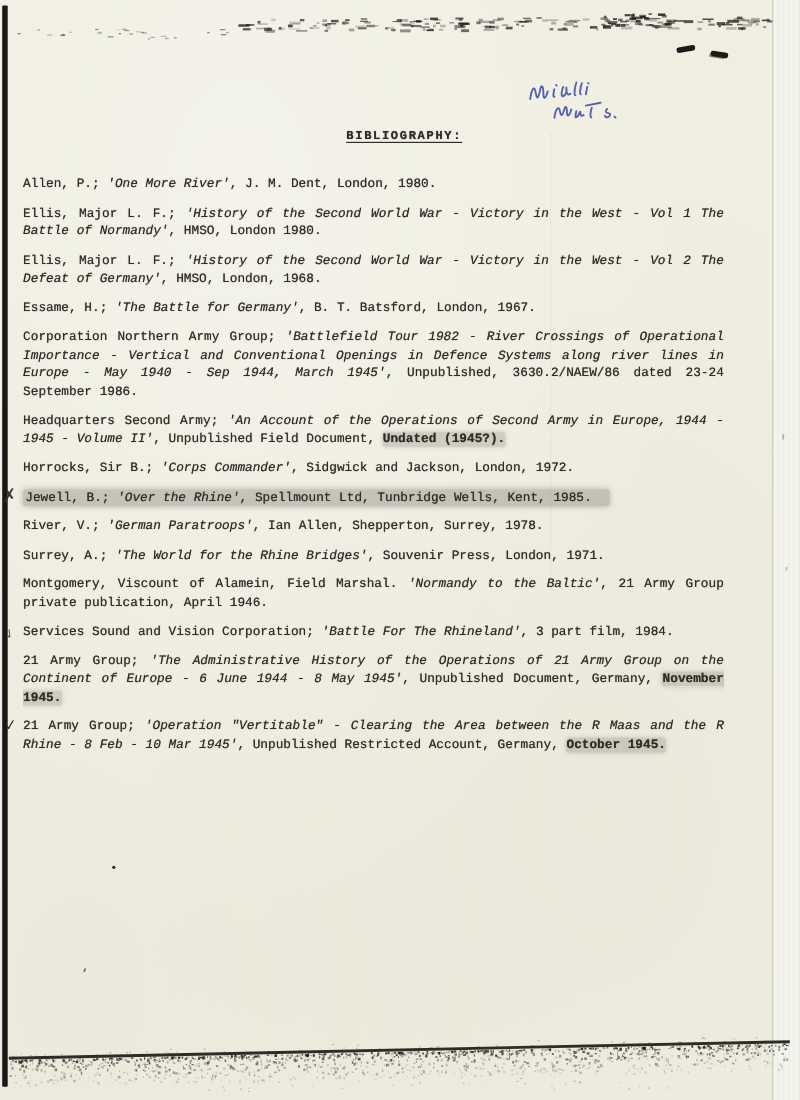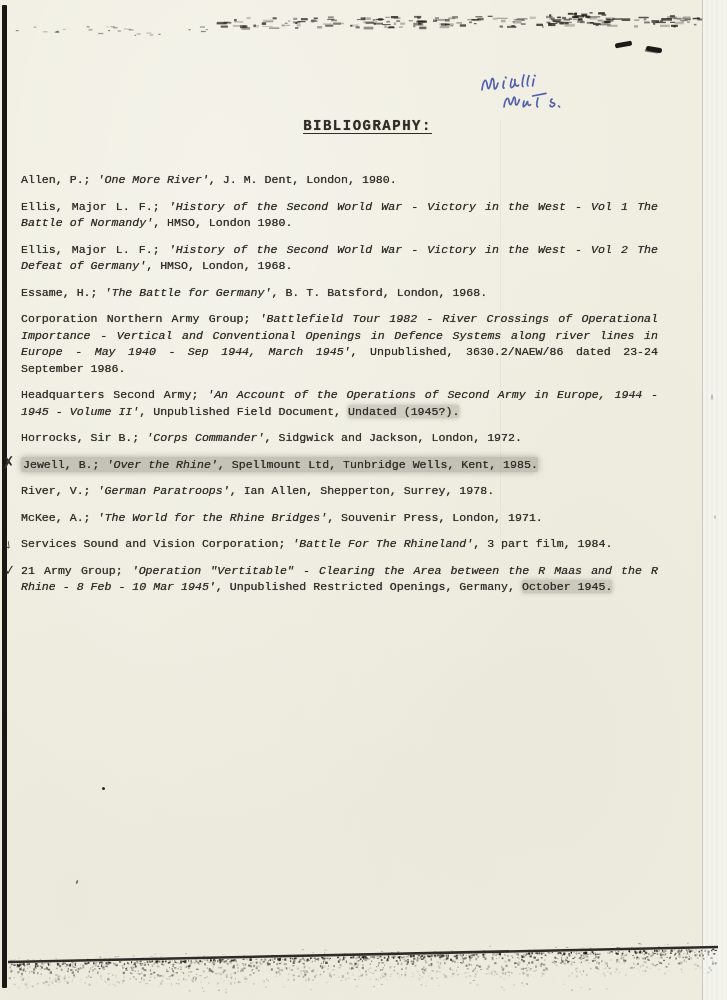--- a/index.html
+++ b/index.html
@@ -12,32 +12,32 @@
       #f0eee1;
     font-family:"Liberation Mono","DejaVu Sans Mono",monospace;
   }
   .left-edge-bar{position:absolute;left:2px;top:5px;width:5px;height:983px;background:#191815;border-radius:1px;}
   .right-strip{position:absolute;right:0;top:0;width:24px;height:100%;
     background:repeating-linear-gradient(90deg,#f4f4ee 0 3px,#efefe8 3px 5px);
     border-left:1px solid #c9c8bc;}
   .crease-v{position:absolute;left:500px;top:120px;width:1px;height:420px;background:rgba(90,88,78,.06);}
   .page-title{
     position:absolute;top:118px;left:21px;width:637px;box-sizing:border-box;padding-left:56px;
-    text-align:center;font-size:14px;font-weight:bold;letter-spacing:1.5px;
+    text-align:center;font-size:11px;font-weight:bold;letter-spacing:1.5px;
     color:#2f2d28;text-decoration:underline;text-underline-offset:3px;
     text-shadow:0 0 .7px rgba(47,45,40,.85);
   }
-  .entries{position:absolute;left:21px;top:172px;width:637px;}
+  .entries{position:absolute;left:21px;top:160px;width:637px;}
   p.entry{
     position:relative;margin:0 0 10px 0;font-size:11.6px;line-height:16.5px;
     color:#2f2d28;text-align:justify;text-shadow:0 0 .7px rgba(47,45,40,.8);
   }
   p.entry em{font-style:italic;}
-  .seg-hl{background:rgba(112,108,96,.26);box-shadow:0 0 4px rgba(112,108,96,.38);border-radius:2px;}
-  .full-hl{background:rgba(112,108,98,.34);box-shadow:0 0 6px rgba(112,108,98,.5);border-radius:2px;padding:1px 0 1px 2px;}
+  .seg-hl{background:rgba(112,108,96,.26);box-shadow:0 0 4px rgba(112,108,96,.38);border-radius:2px;font-weight:bold;}
+  .full-hl{background:rgba(112,108,98,.34);box-shadow:0 0 6px rgba(112,108,98,.5);border-radius:2px;padding:1px 16px 1px 2px;}
   .marker{position:absolute;font-family:"DejaVu Sans",sans-serif;color:#33312c;text-shadow:none;}
   .marker.x{left:-19px;top:-2px;font-size:16px;font-weight:bold;transform:rotate(-8deg);}
   .marker.tick{left:-17px;top:1px;font-size:12px;transform:rotate(-48deg) scaleY(.85);opacity:.8;}
   .marker.check{left:-17px;top:-1px;font-size:14px;transform:rotate(-6deg);}
   .dash-mark{position:absolute;background:#1c1a17;border-radius:2px;}
   .dash-a{left:615px;top:42px;width:17px;height:5px;transform:rotate(-10deg);}
   .dash-b{left:646px;top:47px;width:16px;height:5px;transform:rotate(9deg);box-shadow:-2px 2px 0 -1px rgba(28,26,23,.5);}
   .speck{position:absolute;background:#2a2823;border-radius:50%;}
   .speck.s1{left:102px;top:787px;width:3px;height:3px;}
   .speck.s2{left:76px;top:880px;width:2px;height:4px;opacity:.6;transform:rotate(20deg);}
@@ -1828,24 +1828,26 @@
       <path d="M90.6 40 l1 1"></path>
     </g>
   </svg>
 
   <div class="page-title">BIBLIOGRAPHY:</div>
 
   <div class="entries">
       <p class="entry"><span>Allen, P.; </span><em>'One More River'</em><span>, J. M. Dent, London, 1980.</span></p>
       <p class="entry"><span>Ellis, Major L. F.; </span><em>'History of the Second World War - Victory in the West - Vol 1 The Battle of Normandy'</em><span>, HMSO, London 1980.</span></p>
       <p class="entry"><span>Ellis, Major L. F.; </span><em>'History of the Second World War - Victory in the West - Vol 2 The Defeat of Germany'</em><span>, HMSO, London, 1968.</span></p>
-      <p class="entry"><span>Essame, H.; </span><em>'The Battle for Germany'</em><span>, B. T. Batsford, London, 1968.</span></p>
+      <p class="entry"><span>Essame, H.; </span><em>'The Battle for Germany'</em><span>, B. T. Batsford, London, 1967.</span></p>
       <p class="entry"><span>Corporation Northern Army Group; </span><em>'Battlefield Tour 1982 - River Crossings of Operational Importance - Vertical and Conventional Openings in Defence Systems along river lines in Europe - May 1940 - Sep 1944, March 1945'</em><span>, Unpublished, 3630.2/NAEW/86 dated 23-24 September 1986.</span></p>
       <p class="entry"><span>Headquarters Second Army; </span><em>'An Account of the Operations of Second Army in Europe, 1944 - 1945 - Volume II'</em><span>, Unpublished Field Document, </span><span class="seg-hl">Undated (1945?).</span></p>
       <p class="entry"><span>Horrocks, Sir B.; </span><em>'Corps Commander'</em><span>, Sidgwick and Jackson, London, 1972.</span></p>
       <p class="entry"><span class="marker x">✗</span><span class="full-hl"><span>Jewell, B.; </span><em>'Over the Rhine'</em><span>, Spellmount Ltd, Tunbridge Wells, Kent, 1985.</span></span></p>
       <p class="entry"><span>River, V.; </span><em>'German Paratroops'</em><span>, Ian Allen, Shepperton, Surrey, 1978.</span></p>
-      <p class="entry"><span>McKee, A.; </span><em>'The World for the Rhine Bridges'</em><span>, Souvenir Press, London, 1971.</span></p>
+      <p class="entry"><span>Surrey, A.; </span><em>'The World for the Rhine Bridges'</em><span>, Souvenir Press, London, 1971.</span></p>
+      <p class="entry"><span>Montgomery, Viscount of Alamein, Field Marshal. </span><em>'Normandy to the Baltic'</em><span>, 21 Army Group private publication, April 1946.</span></p>
       <p class="entry"><span class="marker tick">✓</span><span>Services Sound and Vision Corporation; </span><em>'Battle For The Rhineland'</em><span>, 3 part film, 1984.</span></p>
-      <p class="entry"><span class="marker check">✓</span><span>21 Army Group; </span><em>'Operation "Vertitable" - Clearing the Area between the R Maas and the R Rhine - 8 Feb - 10 Mar 1945'</em><span>, Unpublished Restricted Openings, Germany, </span><span class="seg-hl">October 1945.</span></p>
+      <p class="entry"><span>21 Army Group; </span><em>'The Administrative History of the Operations of 21 Army Group on the Continent of Europe - 6 June 1944 - 8 May 1945'</em><span>, Unpublished Document, Germany, </span><span class="seg-hl">November 1945.</span></p>
+      <p class="entry"><span class="marker check">✓</span><span>21 Army Group; </span><em>'Operation "Vertitable" - Clearing the Area between the R Maas and the R Rhine - 8 Feb - 10 Mar 1945'</em><span>, Unpublished Restricted Account, Germany, </span><span class="seg-hl">October 1945.</span></p>
     </div>
 
 </div>
 
 </body></html>

